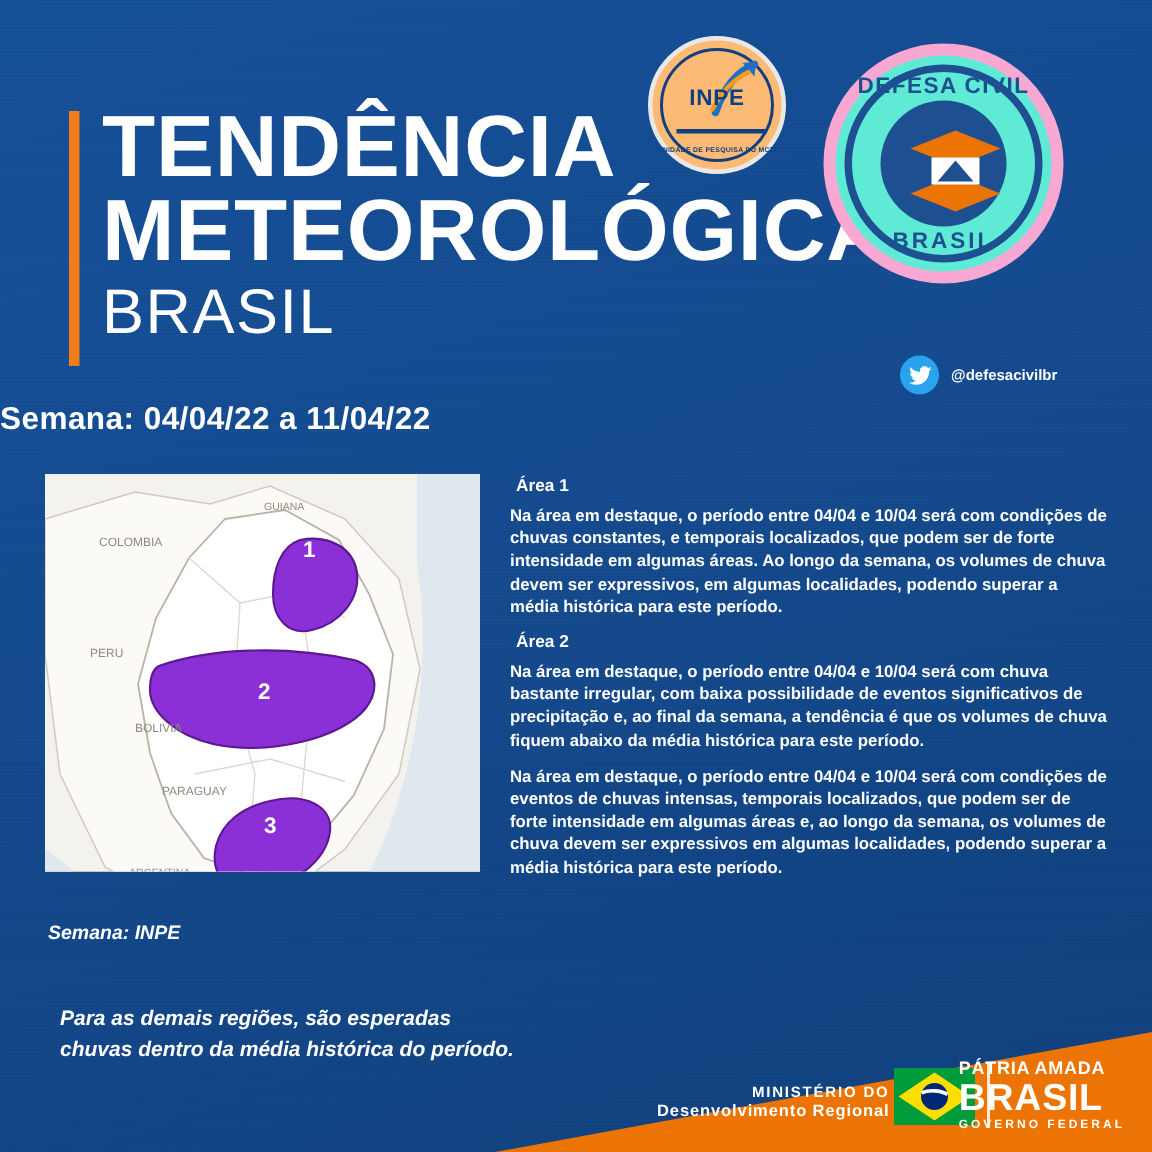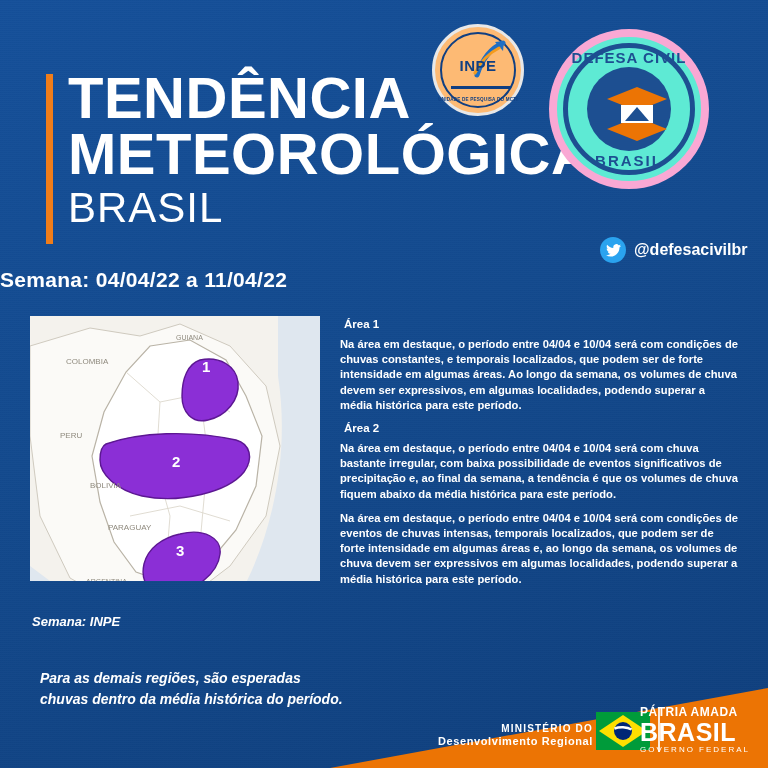--- a/index.html
+++ b/index.html
@@ -72,21 +72,21 @@
     position:absolute;left:44px;top:48px;width:72px;height:58px;
   }
   
   .tw{
     position:absolute;left:600px;top:237px;display:flex;align-items:center;gap:8px;
   }
   .tw .bird{
     width:26px;height:26px;border-radius:50%;background:#2aa3ef;
     display:flex;align-items:center;justify-content:center;
   }
-  .tw .handle{color:#ffffff;font-size:16px;font-weight:bold;}
+  .tw .handle{color:#ffffff;font-size:10px;font-weight:bold;}
   
   .week{
     position:absolute;left:0;right:0;top:268px;
     color:#fff;font-size:21px;font-weight:bold;letter-spacing:0.3px;
   }
   
   .map{
     position:absolute;left:30px;top:316px;width:290px;height:265px;
     background:#f3f1ec;overflow:hidden;
   }
@@ -114,21 +114,21 @@
   .mdr{
     position:absolute;right:175px;bottom:20px;text-align:right;color:#fff;line-height:13px;
   }
   .mdr .l1{font-size:10px;font-weight:bold;letter-spacing:1.2px;}
   .mdr .l2{font-size:11px;font-weight:bold;letter-spacing:0.6px;}
   .gov{
     position:absolute;right:18px;bottom:14px;color:#fff;text-align:left;
   }
   .gov .g1{font-size:12px;font-weight:bold;letter-spacing:0.5px;}
   .gov .g2{font-size:25px;font-weight:bold;letter-spacing:0.5px;line-height:26px;}
-  .gov .g3{font-size:8px;font-weight:normal;letter-spacing:2px;}
+  .gov .g3{font-size:8px;font-weight:bold;letter-spacing:2px;}
   .flag{
     position:absolute;right:118px;bottom:18px;width:54px;height:38px;
   }
   .vdiv{
     position:absolute;right:108px;bottom:16px;width:2px;height:44px;background:#ffffff;opacity:.85;
   }
   
   .num{
     position:absolute;color:#fff;font-size:15px;font-weight:bold;
   }

